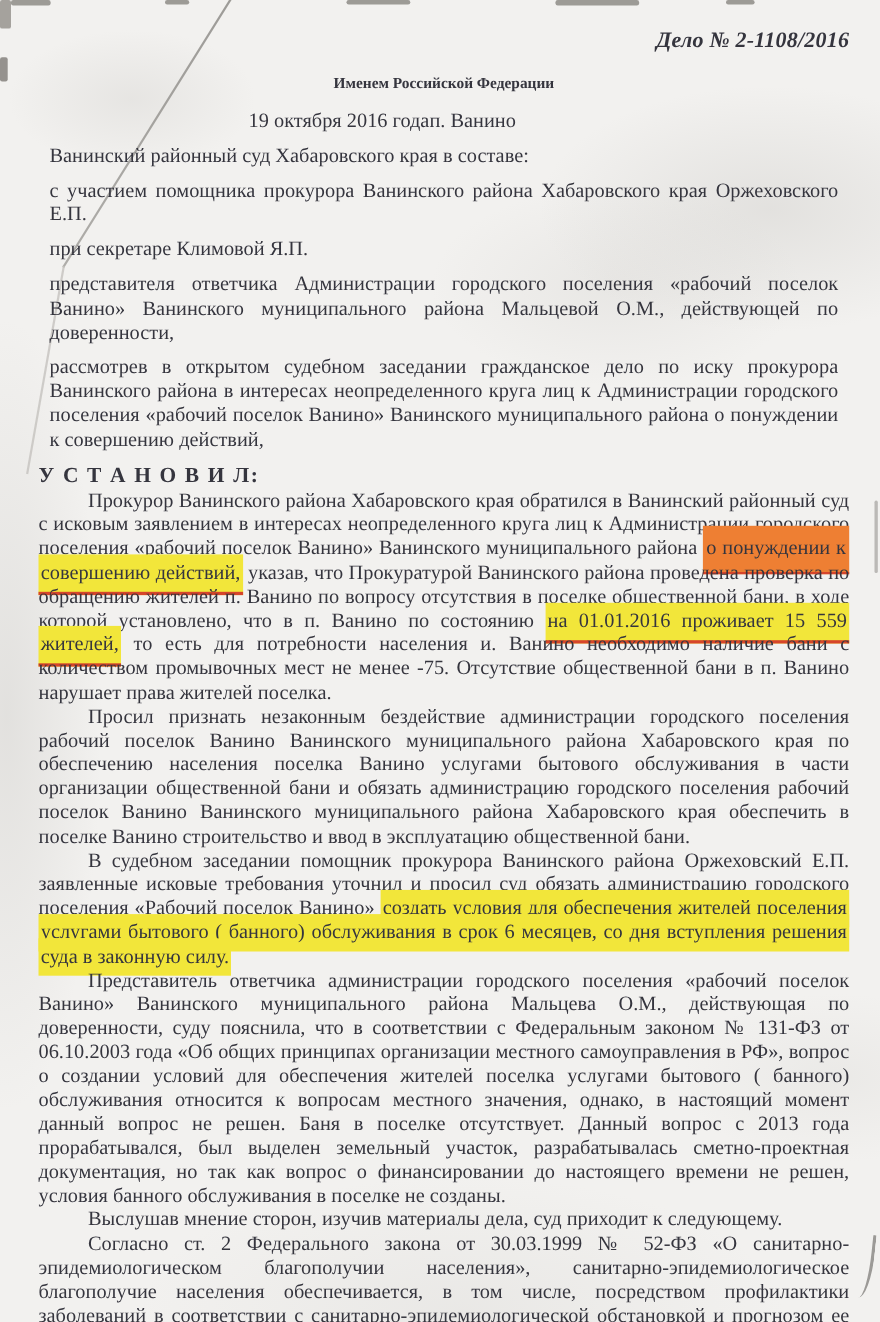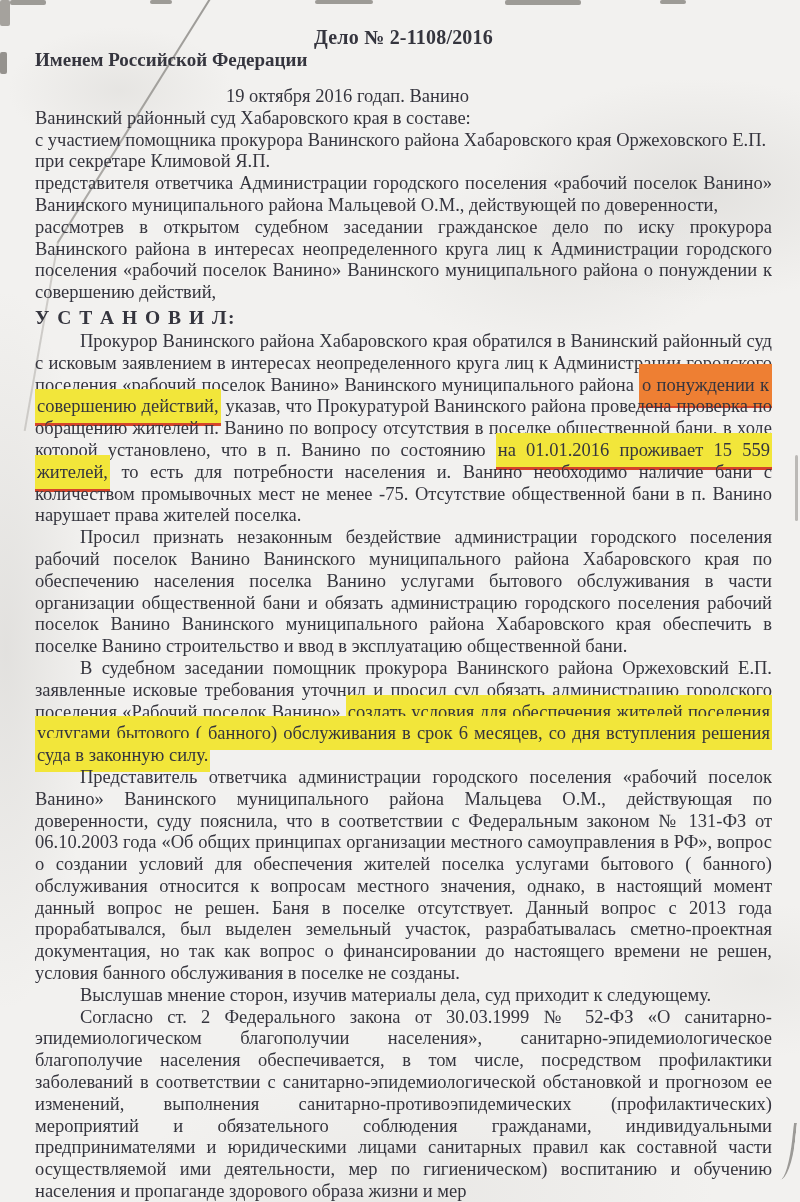--- a/index.html
+++ b/index.html
@@ -11,26 +11,26 @@
       radial-gradient(300px 160px at 700px 190px, rgba(186,184,180,.28), transparent 70%),
       radial-gradient(240px 130px at 560px 260px, rgba(196,194,190,.22), transparent 70%),
       radial-gradient(160px 90px  at 120px 90px,  rgba(195,193,189,.25), transparent 70%),
       radial-gradient(120px 500px at 6px 650px,   rgba(178,176,172,.25), transparent 72%),
       radial-gradient(420px 180px at 420px 1195px,rgba(198,196,192,.20), transparent 70%),
       radial-gradient(200px 110px at 760px 980px, rgba(200,198,194,.18), transparent 70%);
     font-family:"Liberation Serif","DejaVu Serif",serif;
     color:var(--ink,#35353e);
   }
   .content{position:absolute;left:35px;right:28px;top:26px;}
-  .case-number{text-align:center;font-weight:bold;font-size:20px;letter-spacing:.2px;}
+  .case-number{text-align:right;font-weight:bold;font-size:20px;letter-spacing:.2px;font-style:italic;}
   .title{text-align:center;font-weight:bold;font-size:20px;letter-spacing:2px;margin-top:13px;}
-  .subtitle{font-weight:bold;font-size:19px;margin-top:0;}
+  .subtitle{text-align:center;font-weight:bold;font-size:14px;margin-top:20px;}
   .date-row{display:flex;justify-content:center;margin-top:15px;font-size:18.5px;line-height:21.8px;}
   .date-row .place{margin-right:112px;}
-  .intro p{margin:0;text-align:justify;font-size:18.5px;line-height:21.8px;}
+  .intro p{margin:10px;text-align:justify;font-size:18.5px;line-height:21.8px;}
   .heading{text-align:left;font-weight:bold;font-size:19.5px;letter-spacing:1.5px;margin:3px 0 2px;}
   .bodytext p{margin:0;text-align:justify;text-indent:45px;font-size:18.5px;line-height:21.8px;}
   .hl-y{background-color:var(--hl-y,#f2e63a);padding:7px 2px;
         -webkit-box-decoration-break:clone;box-decoration-break:clone;}
   .hl-o{background-color:var(--hl-o,#ee7f33);padding:11px 3px;
         border-bottom:2px solid var(--ul-r,#d6452b);
         -webkit-box-decoration-break:clone;box-decoration-break:clone;}
   .hl-r{border-bottom:3px solid var(--ul-r,#d6452b);}
   
   .fold-main{position:absolute;left:213px;top:-4px;width:292px;height:2px;

